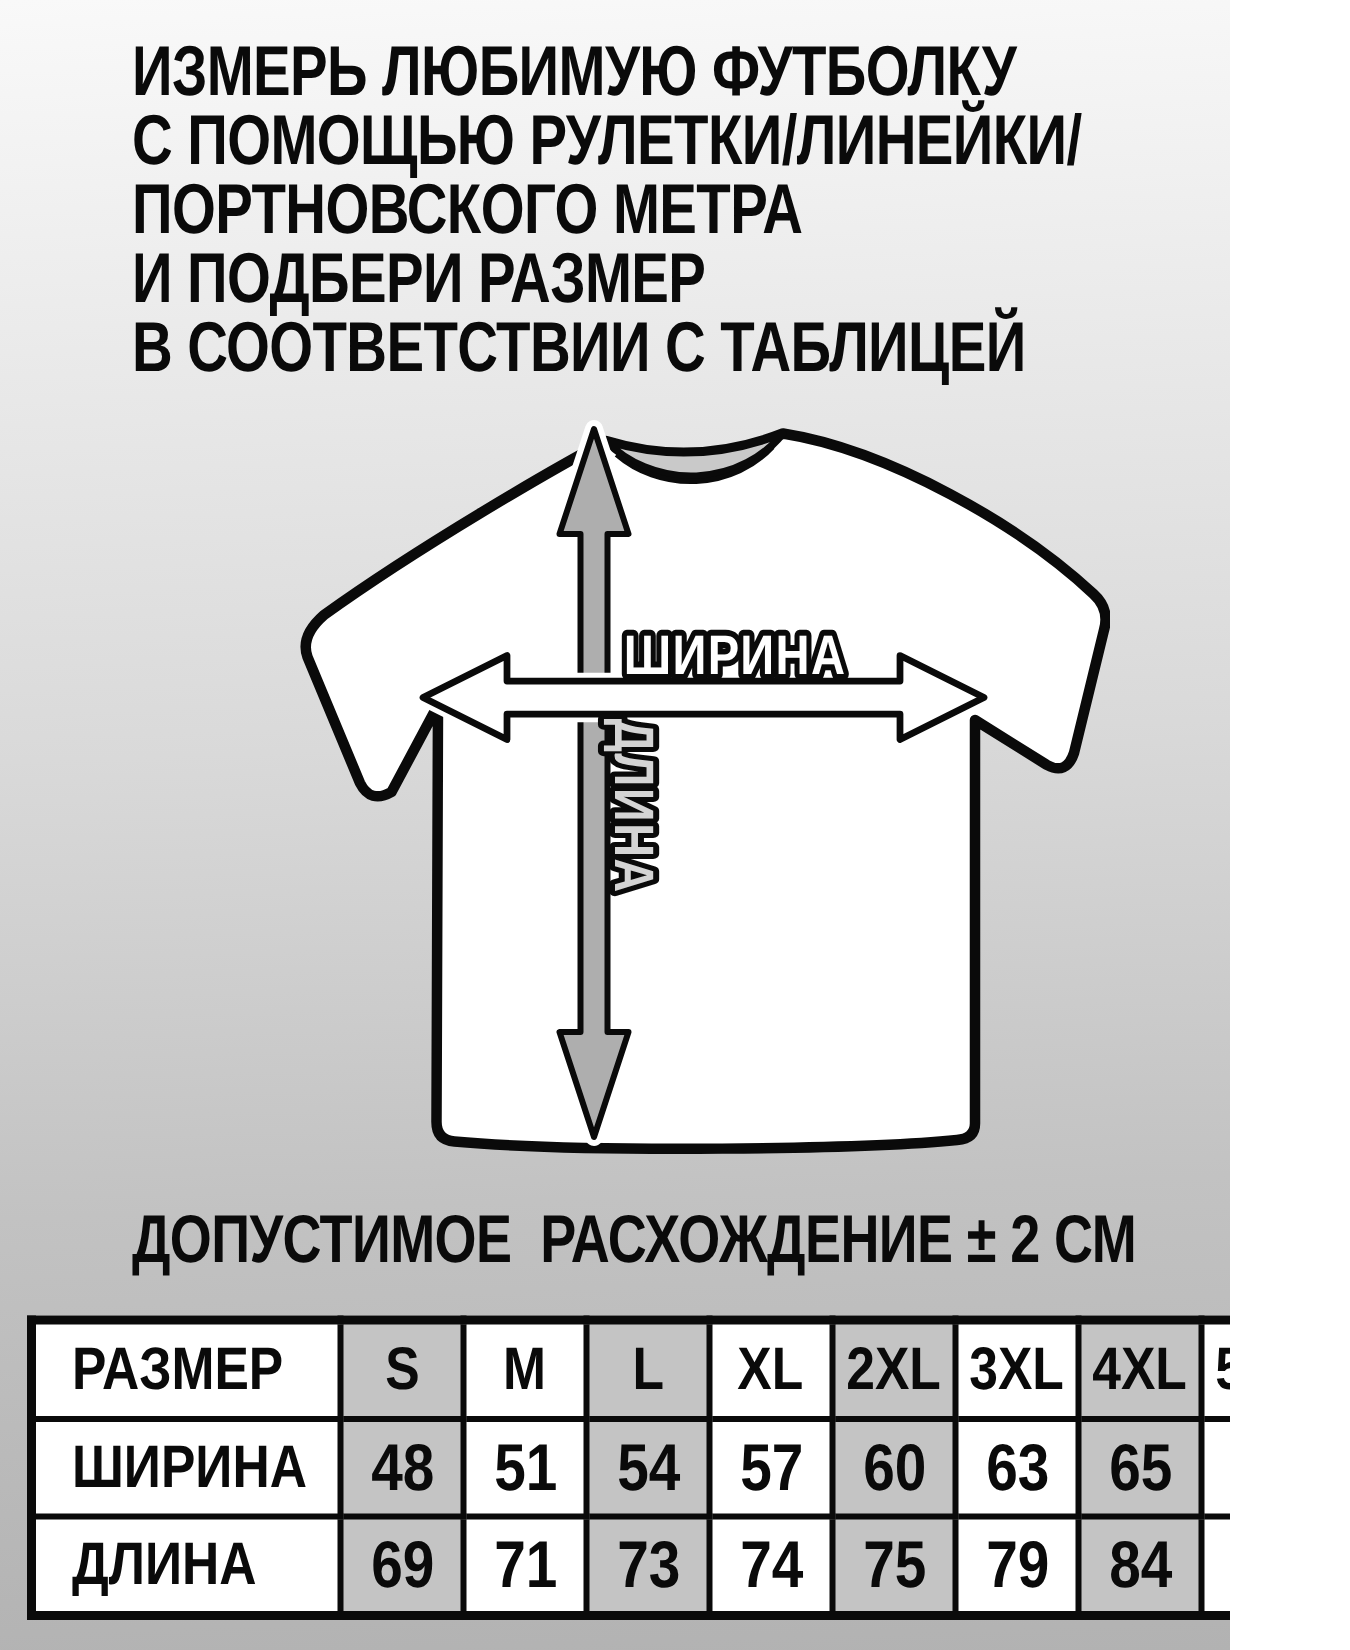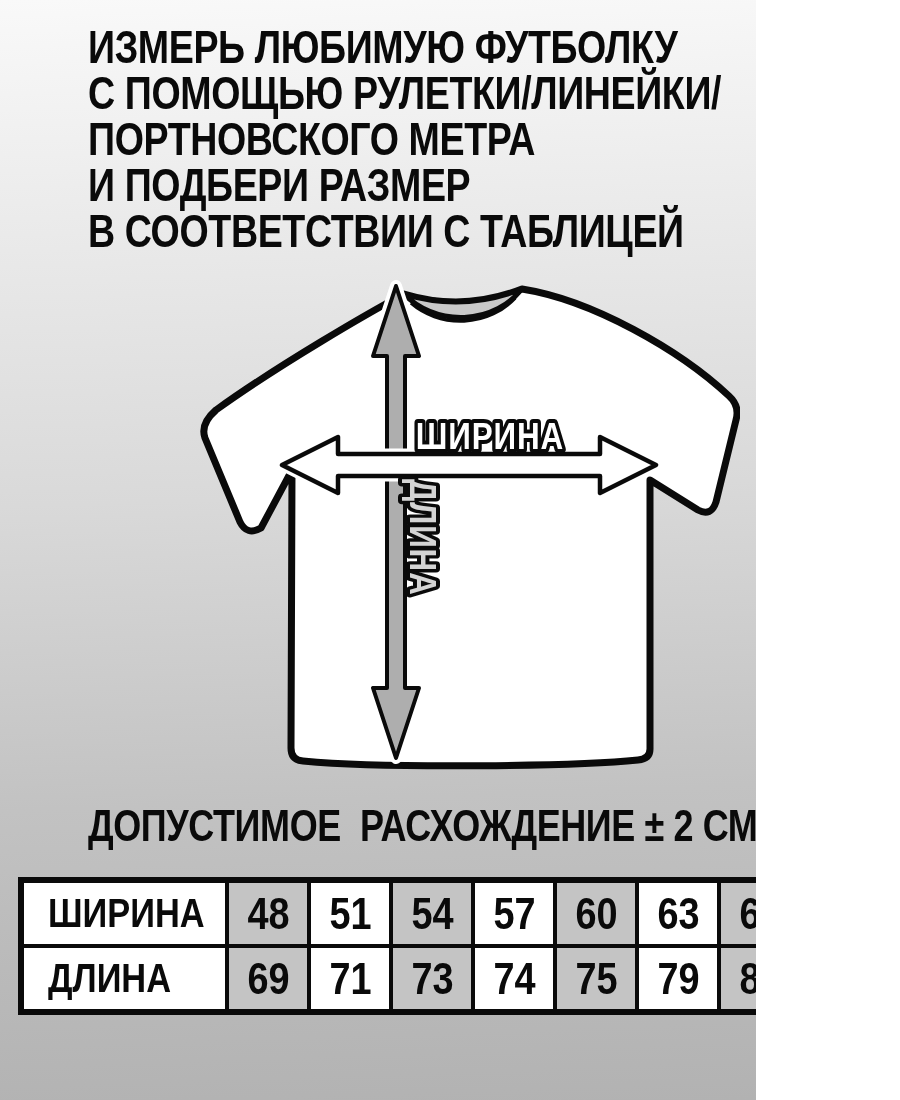--- a/index.html
+++ b/index.html
@@ -2,21 +2,21 @@
 <html><head>
 <meta charset="utf-8">
 <style>
   html,body{margin:0;padding:0;}
   body{
     width:900px;height:1100px;
     font-family:"Liberation Sans","DejaVu Sans",sans-serif;
     -webkit-font-smoothing:antialiased;
   }
   #page{
-    position:relative;width:756px;height:1100px;overflow:hidden;
+    position:relative;width:820px;height:1100px;overflow:hidden;
     background:linear-gradient(178deg,#f9f9f9 0%,#ececec 18%,#d9d9d9 45%,#c2c2c2 72%,#b2b2b2 100%);
     color:#0a0a0a;
   }
   
   .header{
     position:absolute;left:88px;top:24px;
     transform:scaleX(0.80);transform-origin:0 0;
     font-weight:bold;font-size:47px;line-height:46px;
     letter-spacing:-0.5px;white-space:nowrap;color:#0a0a0a;
   }
@@ -107,20 +107,31 @@
       <col style="width:82px">
         <col style="width:82px">
         <col style="width:82px">
         <col style="width:82px">
       <col style="width:82px">
         <col style="width:82px">
         <col style="width:82px">
         <col style="width:82px">
     </colgroup>
     <tbody>
+        <tr>
+      <td class="lbl hdr"><span class="cnd">РАЗМЕР</span></td>
+      <td class="hdr g"><span class="cnd">S</span></td>
+      <td class="hdr"><span class="cnd">M</span></td>
+      <td class="hdr g"><span class="cnd">L</span></td>
+      <td class="hdr"><span class="cnd">XL</span></td>
+      <td class="hdr g"><span class="cnd">2XL</span></td>
+      <td class="hdr"><span class="cnd">3XL</span></td>
+      <td class="hdr g"><span class="cnd">4XL</span></td>
+      <td class="hdr"><span class="cnd">5XL</span></td>
+    </tr>
     <tr>
       <td class="lbl"><span class="cnd">ШИРИНА</span></td>
       <td class="g"><span class="cnd">48</span></td>
       <td><span class="cnd">51</span></td>
       <td class="g"><span class="cnd">54</span></td>
       <td><span class="cnd">57</span></td>
       <td class="g"><span class="cnd">60</span></td>
       <td><span class="cnd">63</span></td>
       <td class="g"><span class="cnd">65</span></td>
       <td><span class="cnd">67</span></td>

